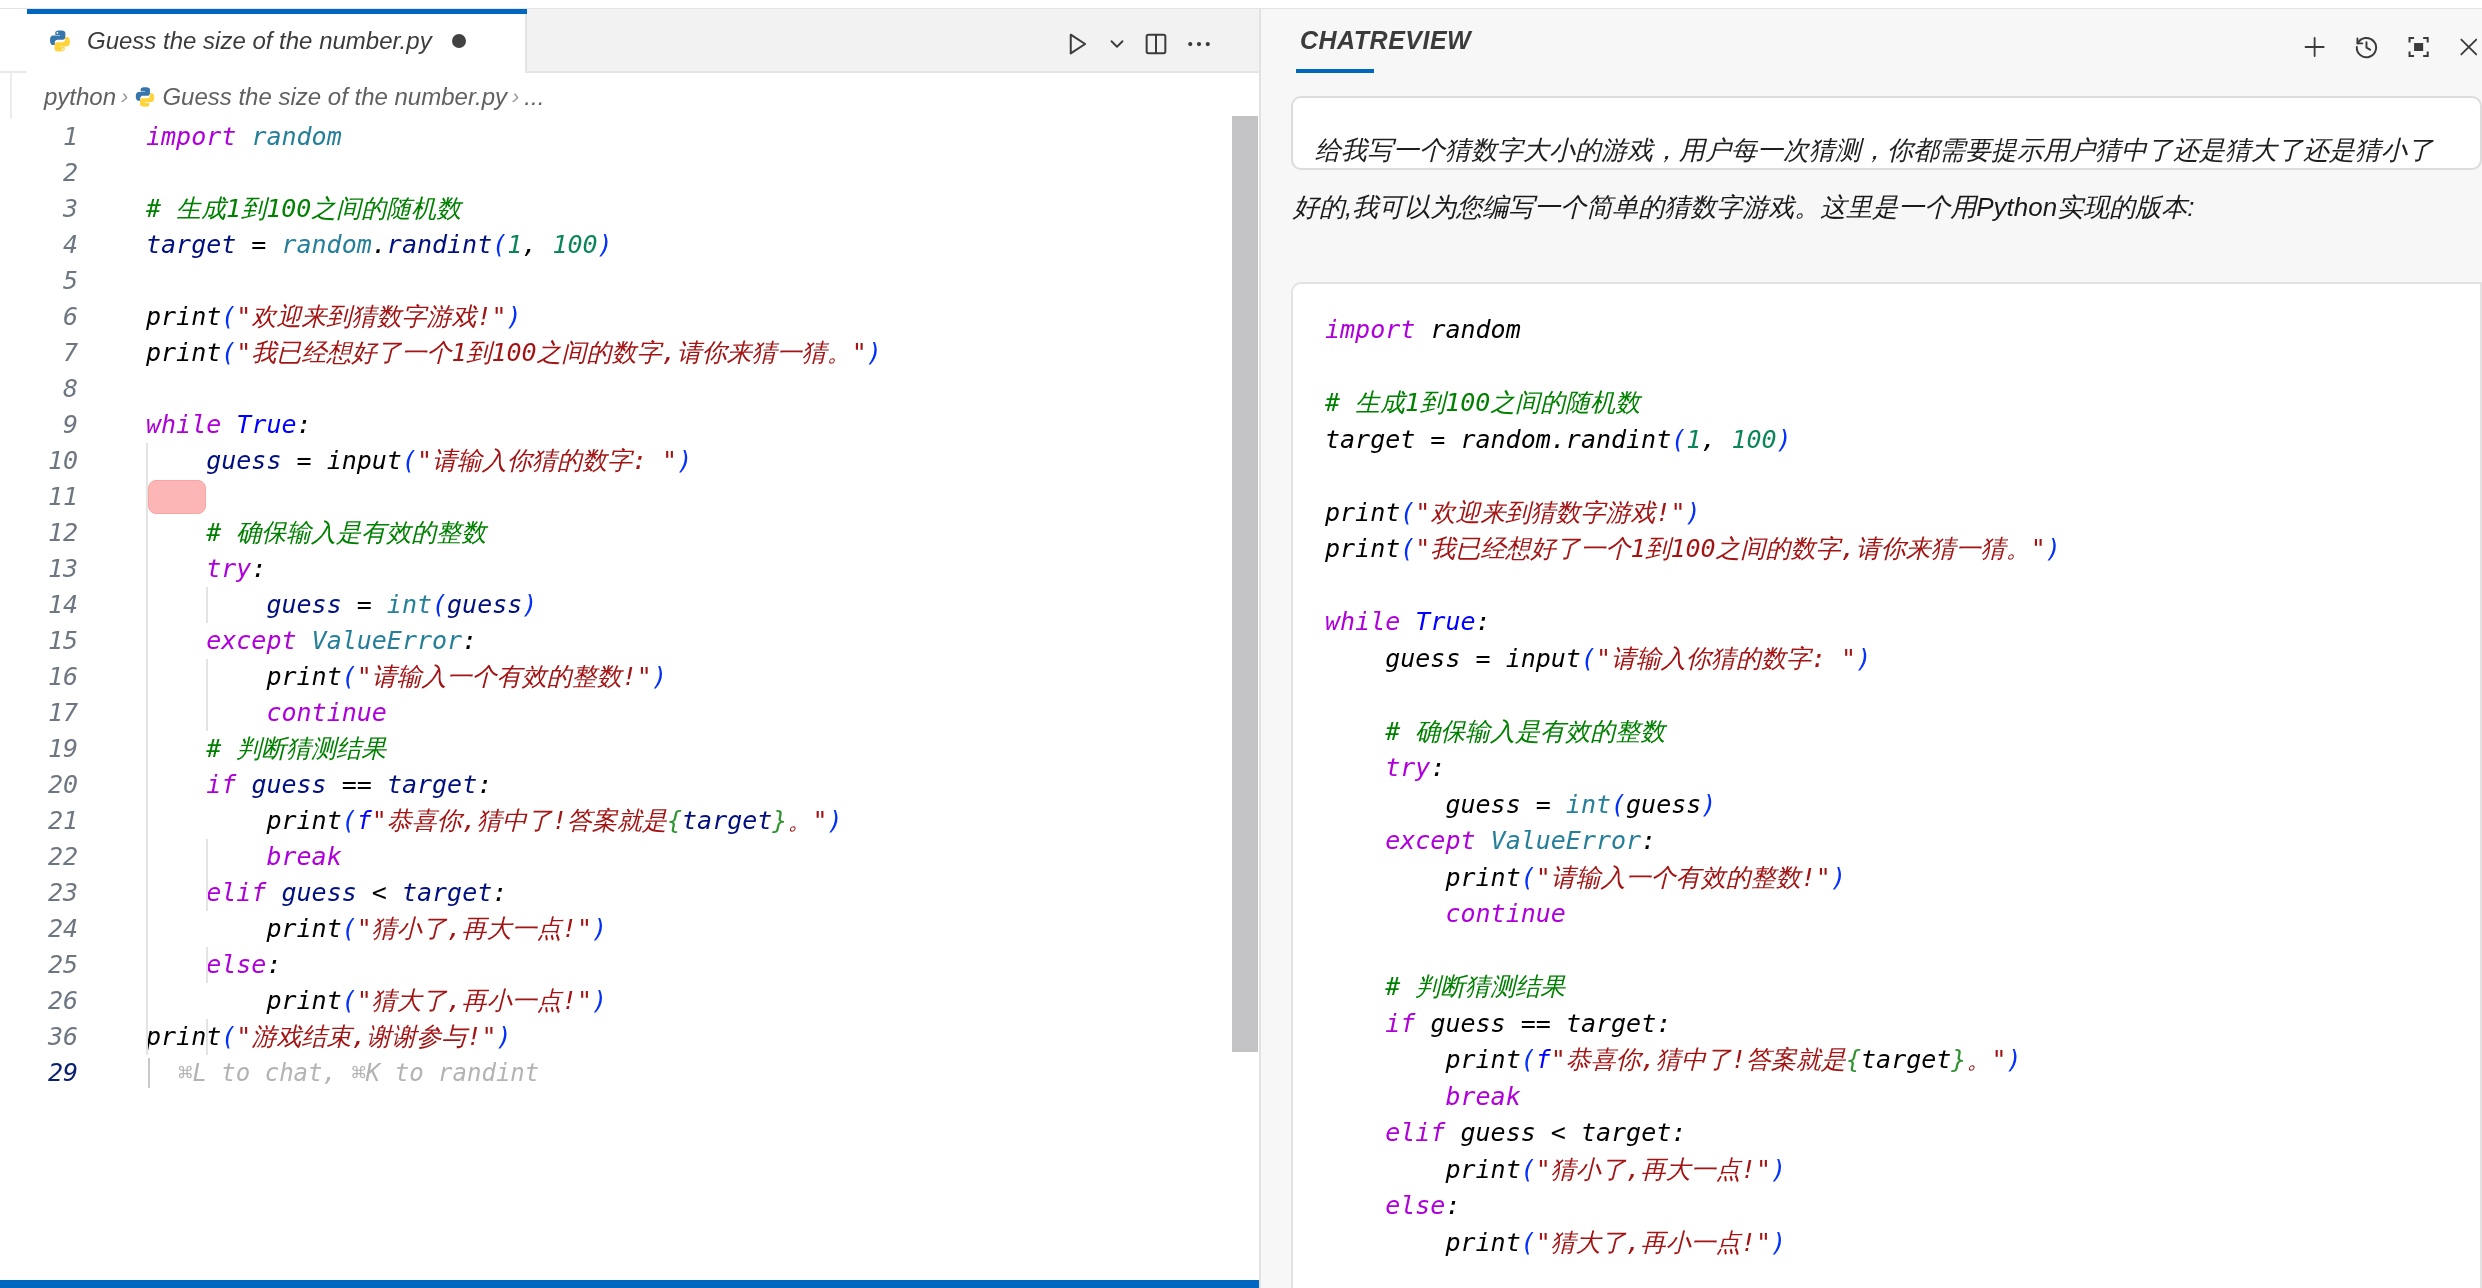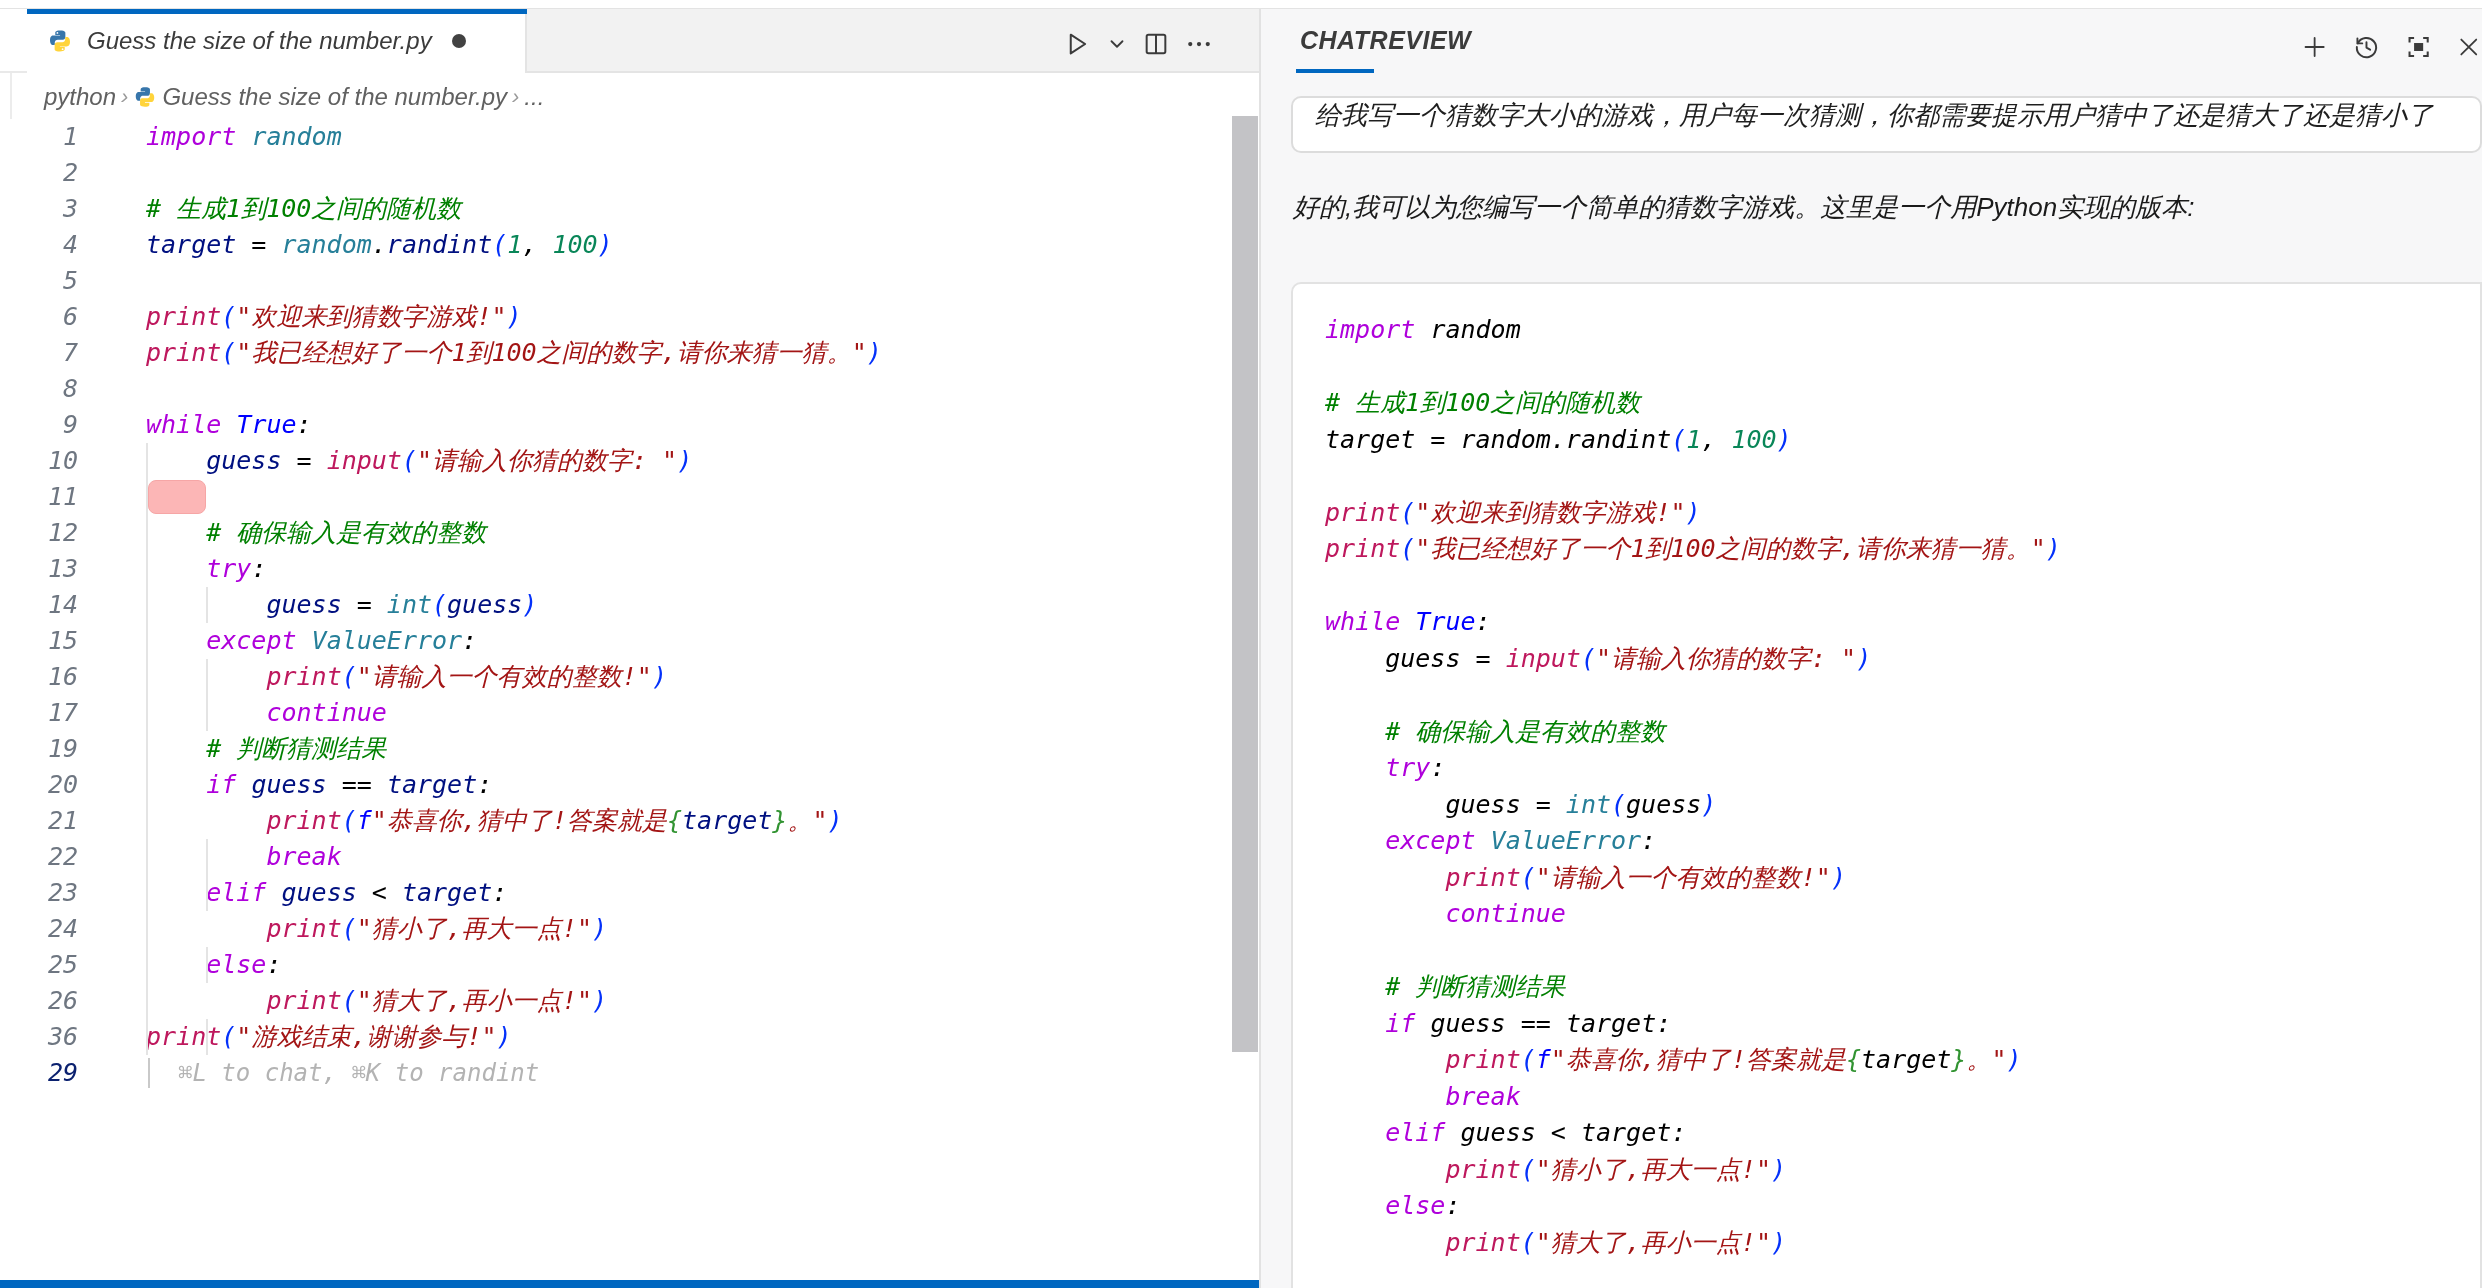--- a/index.html
+++ b/index.html
@@ -32,21 +32,21 @@
 
   
   #editor { left:0; top:119px; width:1259px; height:1161px; background:#fff; }
   .cl { position:relative; height:36px; line-height:36px; white-space:pre;
         font-family:"DejaVu Sans Mono", monospace; font-size:25px; color:#000; }
   .gut { position:absolute; left:0; top:0; width:78px; text-align:right;
          color:#6e7681; font-family:"DejaVu Sans Mono", monospace; font-size:25px; }
   .gut.cur { color:#0b216f; }
   .codetxt { position:absolute; left:146px; top:0; }
 
-  .tok-kw{color:#af00db}.tok-fn{color:#be185d}.tok-str{color:#a31515}
+  .tok-kw{color:#af00db}.tok-fn{color:#000000}.tok-str{color:#a31515}
   .tok-com{color:#008000}.tok-num{color:#098658}.tok-var{color:#001080}
   .tok-mod{color:#267f99}.tok-cls{color:#267f99}.tok-const{color:#0000ff}
   .tok-par{color:#0431fa}.tok-fx{color:#0000ff}.tok-br{color:#319331}.tok-txt{color:#000}
 
   
   #chat-code .tok-var, #chat-code .tok-mod { color:#000; }
 
   .pinkbox { position:absolute; left:2px; top:1px; width:58px; height:34px;
              background:#fcb6b6; border:1px solid #f6a6a6; border-radius:8px; }
   .guide { position:absolute; width:2px; background:#e4e4e4; }
@@ -62,22 +62,22 @@
   
   #divider { left:1259px; top:9px; width:2px; height:1279px; background:#e2e2e2; }
   #chat-panel { left:1261px; top:9px; width:1221px; height:1279px; background:#f7f7f8; }
 
   .chat-tabs { position:absolute; left:39px; top:17px; display:flex; }
   .chat-tab { font-size:25px; font-weight:bold; color:#3b3b3b; letter-spacing:0.5px; padding-bottom:18px; position:relative; }
   .chat-tab.active::after { content:""; position:absolute; left:-4px; right:-4px; bottom:0; height:4px; background:#0067c0; }
 
   #chat-icons { position:absolute; left:1040px; top:18px; width:181px; height:40px; display:flex; gap:24px; align-items:center; color:#3b3b3b; }
 
-  #user-box { position:absolute; left:30px; top:87px; width:1191px; height:57px; background:#fff;
-              border:2px solid #dcdcdc; border-radius:10px; display:flex; align-items:flex-start;
+  #user-box { position:absolute; left:30px; top:87px; width:1191px; height:74px; background:#fff;
+              border:2px solid #dcdcdc; border-radius:10px; display:flex; align-items:flex-end;
               padding:0 22px; font-size:26px; color:#1f1f1f; overflow:hidden; white-space:nowrap; }
 
   #assistant-intro { position:absolute; left:32px; top:181px; width:1180px; font-size:26px; color:#1a1a1a; }
 
   #chat-codeblock { position:absolute; left:30px; top:273px; width:1191px; height:1120px; background:#fff;
                     border:2px solid #e2e2e2; border-radius:10px 0 0 0; overflow:hidden; }
   #chat-code { position:absolute; left:32px; top:28px; }
   .ccl { height:36.5px; line-height:36.5px; white-space:pre;
          font-family:"DejaVu Sans Mono", monospace; font-size:25px; color:#000; }
 </style>

